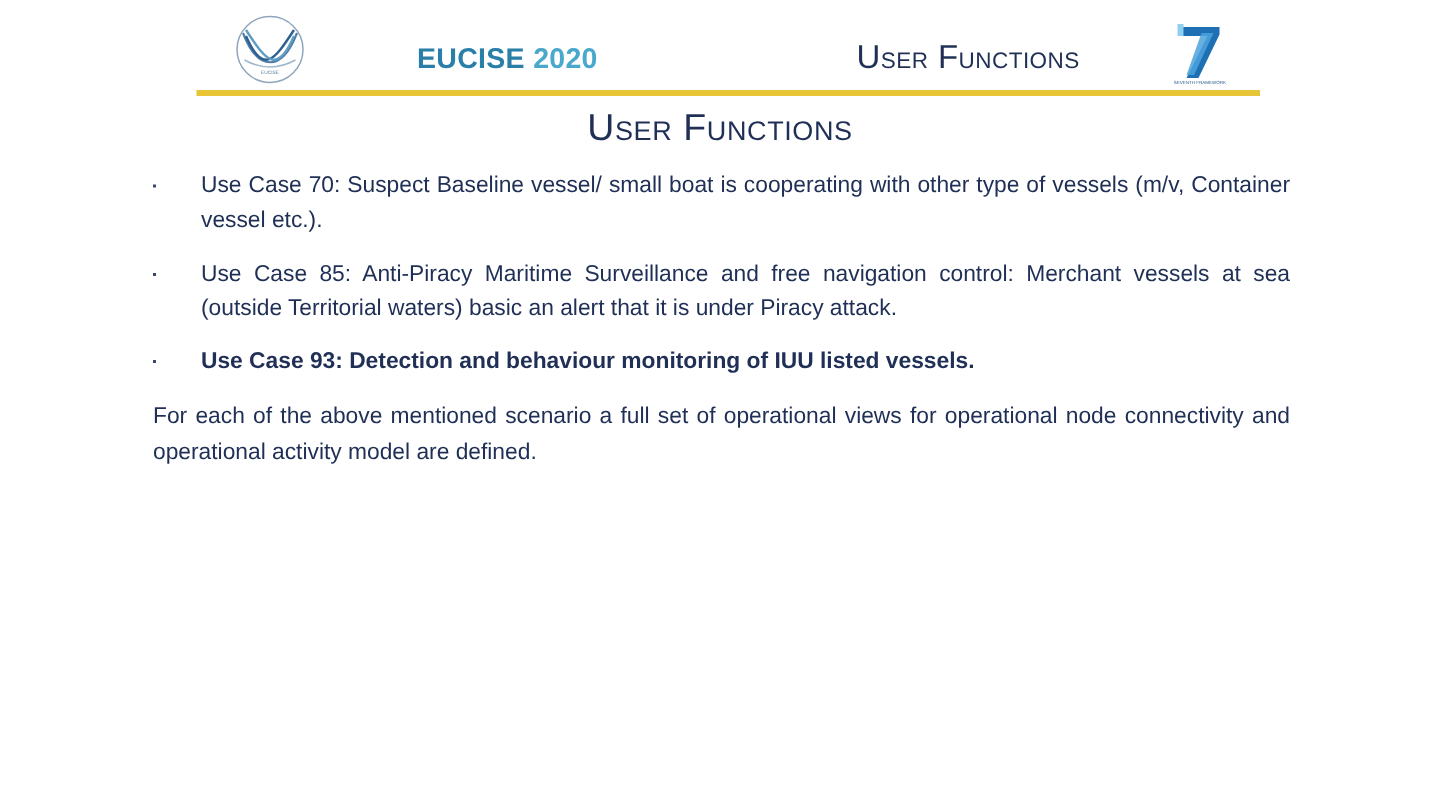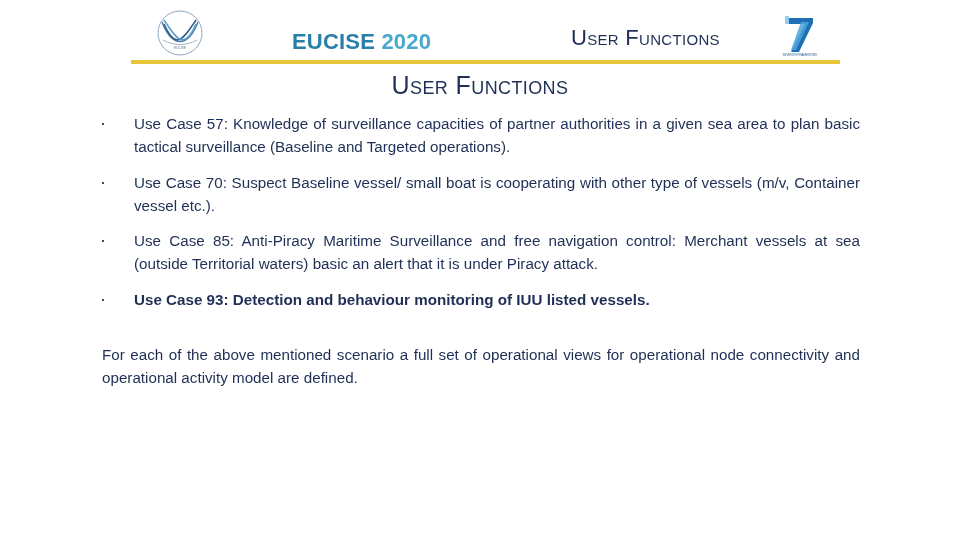--- a/index.html
+++ b/index.html
@@ -33,23 +33,23 @@
   .eucise-logo {
     position: absolute;
     left: 152px;
     top: 8px;
     width: 56px;
     height: 50px;
   }
 
   .eucise-brand {
     position: absolute;
-    left: 292px;
+    left: 278px;
     top: 29px;
-    font-size: 22px;
+    font-size: 19px;
     font-weight: bold;
     letter-spacing: 0.2px;
     white-space: nowrap;
   }
   .eucise-brand .b1 { color: #2a7fa8; }
   .eucise-brand .b2 { color: #49a8cc; }
 
   .header-title {
     position: absolute;
     left: 571px;
@@ -114,21 +114,21 @@
   .bullet-text {
     font-size: 15.2px;
     line-height: 1.53;
     color: #1f2f55;
     text-align: justify;
     text-justify: inter-word;
   }
   .bullet-text.nojustify { text-align: left; font-weight: bold; }
 
   .closing {
-    margin-top: 32px;
+    margin-top: 14px;
     padding-left: 6px;
     font-size: 15.2px;
     line-height: 1.53;
     color: #1f2f55;
     text-align: justify;
     text-justify: inter-word;
   }
 
   
   .footer {
@@ -179,24 +179,20 @@
       </svg>
     </div>
 
     <div class="gold-rule"></div>
   </div>
 
   <div class="slide-title">User Functions</div>
 
   <div class="content">
 
-    <div class="bullet-row">
-      <span class="bullet-dot"></span>
-      <div class="bullet-text">Use Case 57: Knowledge of surveillance capacities of partner authorities in a given sea area to plan basic tactical surveillance (Baseline and Targeted operations).</div>
-    </div>
 
     <div class="bullet-row">
       <span class="bullet-dot"></span>
       <div class="bullet-text">Use Case 70: Suspect Baseline vessel/ small boat is cooperating with other type of vessels (m/v, Container vessel etc.).</div>
     </div>
 
     <div class="bullet-row">
       <span class="bullet-dot"></span>
       <div class="bullet-text">Use Case 85: Anti-Piracy Maritime Surveillance and free navigation control: Merchant vessels at sea (outside Territorial waters) basic an alert that it is under Piracy attack.</div>
     </div>

